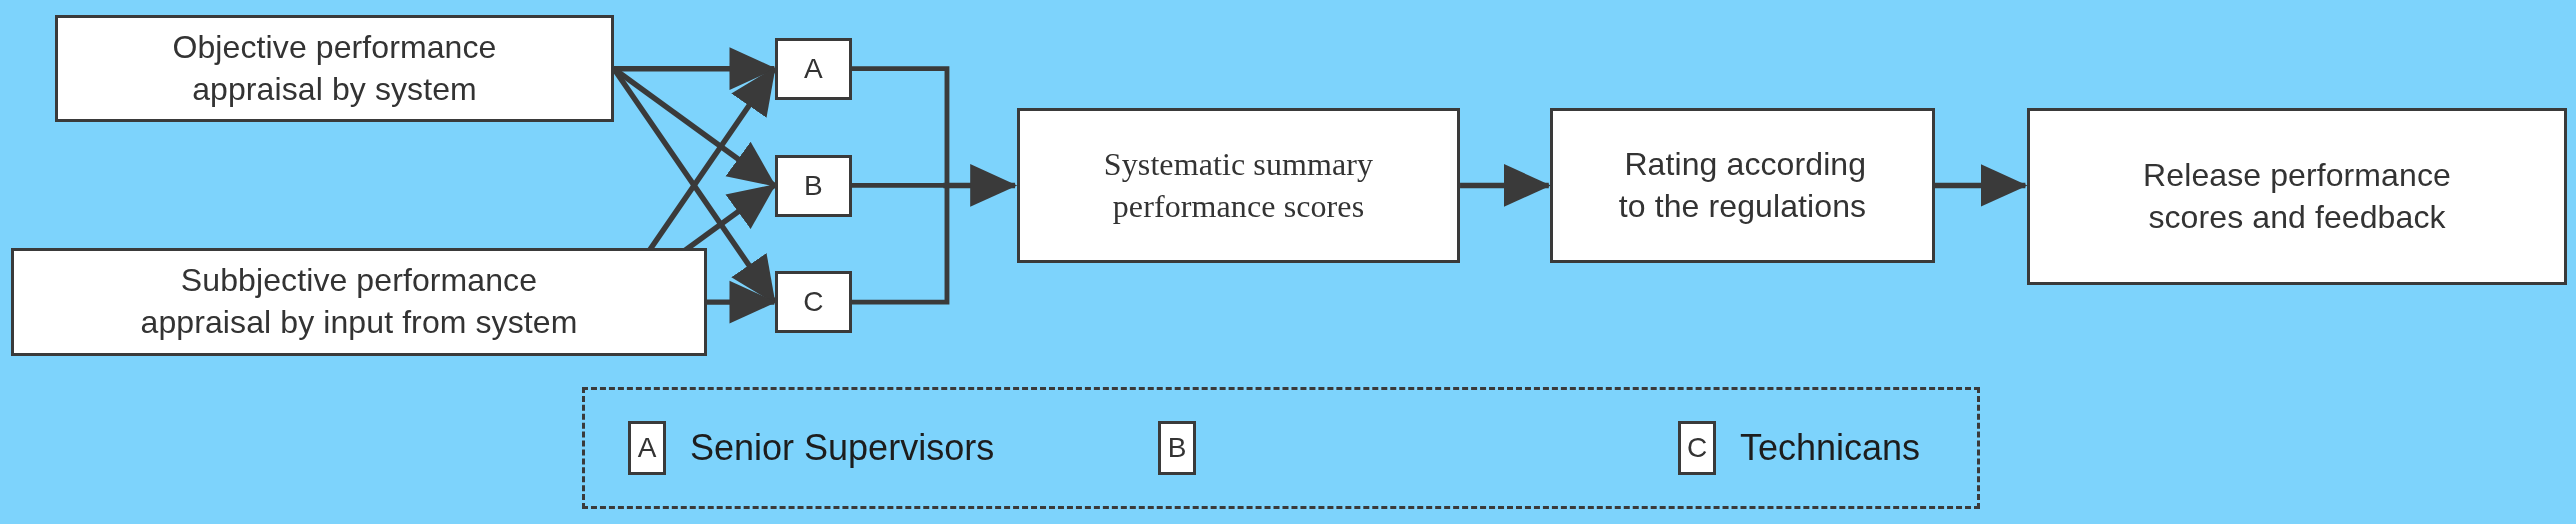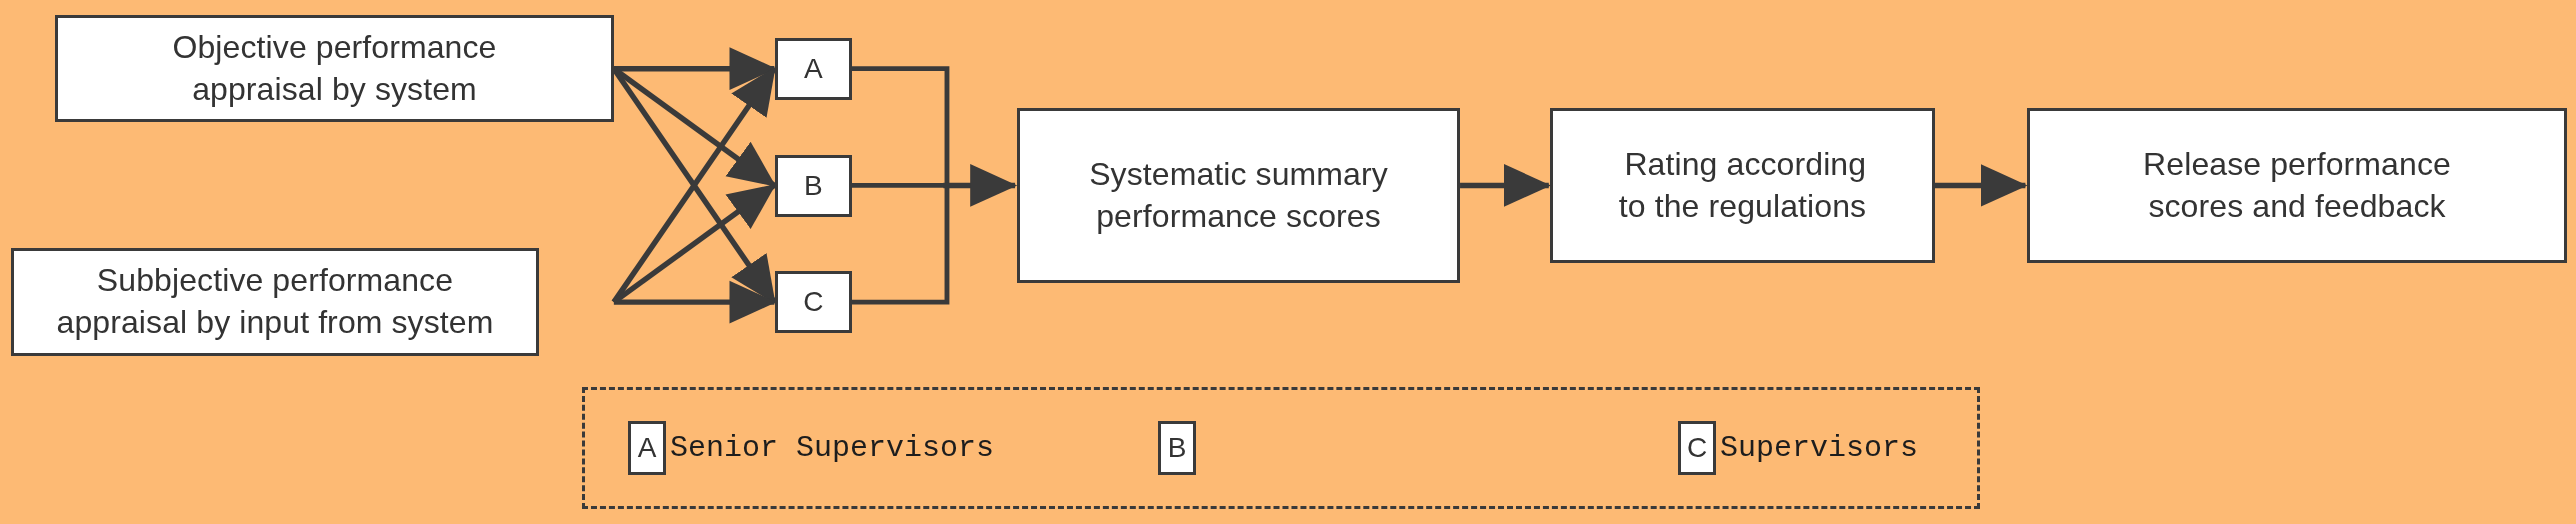--- a/index.html
+++ b/index.html
@@ -10,21 +10,21 @@
   body {
     width: 2576px;
     height: 524px;
     font-family: "Liberation Sans", sans-serif;
     overflow: hidden;
   }
   #stage {
     position: relative;
     width: 2576px;
     height: 524px;
-    background: #fdba74;
+    background: #7dd3fc;
   }
   #wires {
     position: absolute;
     left: 0;
     top: 0;
     width: 2576px;
     height: 524px;
     pointer-events: none;
   }
   .node {
@@ -67,25 +67,24 @@
     height: 54px;
     border: 3px solid #3a3a3a;
     background: #ffffff;
     display: flex;
     align-items: center;
     justify-content: center;
     font-size: 28px;
     color: #333333;
   }
   .legend-label {
-    margin-left: 4px;
-    font-size: 30px;
+    margin-left: 24px;
+    font-size: 36px;
     color: #1d1d1d;
     white-space: nowrap;
-    font-family: Liberation Mono, monospace;
   }
 </style>
 </head>
 <body>
 
 <div id="stage">
 
   <svg id="wires" viewBox="0 0 4234 862" width="2576" height="524" xmlns="http://www.w3.org/2000/svg">
     <defs>
       <marker id="arrow" markerWidth="9" markerHeight="9" refX="8.2" refY="4.5" orient="auto" markerUnits="strokeWidth">
@@ -127,62 +126,62 @@
     <g>
       <line x1="3180" y1="305" x2="3330" y2="305" stroke="#3a3a3a" stroke-width="9" marker-end="url(#arrow)"></line>
     </g>
   </svg>
 
   <div class="node" style="left:55px; top:15px; width:559px; height:107px;">
     <span class="txt">Objective performance
 appraisal by system</span>
   </div>
 
-  <div class="node" style="left:11px; top:248px; width:528px; height:108px;">
+  <div class="node" style="left:11px; top:248px; width:696px; height:108px;">
     <span class="txt">Subbjective performance
 appraisal by input from system</span>
   </div>
 
   <div class="node role-node" style="left:775px; top:38px; width:77px; height:62px;">
     <span class="txt">A</span>
   </div>
 
   <div class="node role-node" style="left:775px; top:155px; width:77px; height:62px;">
     <span class="txt">B</span>
   </div>
 
   <div class="node role-node" style="left:775px; top:271px; width:77px; height:62px;">
     <span class="txt">C</span>
   </div>
 
-  <div class="node" style="left:1017px; top:108px; width:443px; height:175px;">
+  <div class="node" style="left:1017px; top:108px; width:443px; height:155px;font-family:Liberation Serif, serif;">
     <span class="txt">Systematic summary
 performance scores</span>
   </div>
 
   <div class="node" style="left:1550px; top:108px; width:385px; height:155px;text-align:right;">
     <span class="txt">Rating according
 to the regulations</span>
   </div>
 
-  <div class="node" style="left:2027px; top:108px; width:540px; height:155px;">
+  <div class="node" style="left:2027px; top:108px; width:540px; height:177px;">
     <span class="txt">Release performance
 scores and feedback</span>
   </div>
 
   <div class="legend-box" style="left:582px; top:387px; width:1398px; height:122px;"></div>
 
   <div class="legend-item" style="left:628px; top:421px;">
     <span class="legend-chip">A</span>
     <span class="legend-label">Senior Supervisors</span>
   </div>
 
   <div class="legend-item" style="left:1158px; top:421px;">
     <span class="legend-chip">B</span>
   </div>
 
   <div class="legend-item" style="left:1678px; top:421px;">
     <span class="legend-chip">C</span>
-    <span class="legend-label">Supervisors</span>
+    <span class="legend-label">Technicans</span>
   </div>
 
 </div>
 
 
 </body></html>

